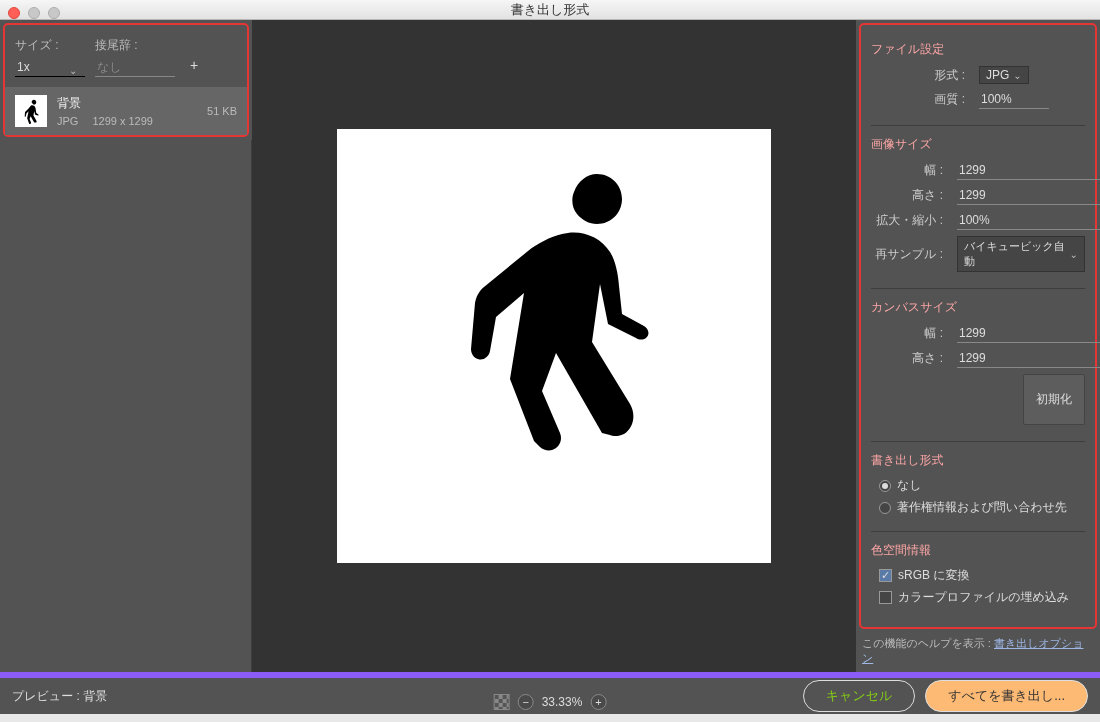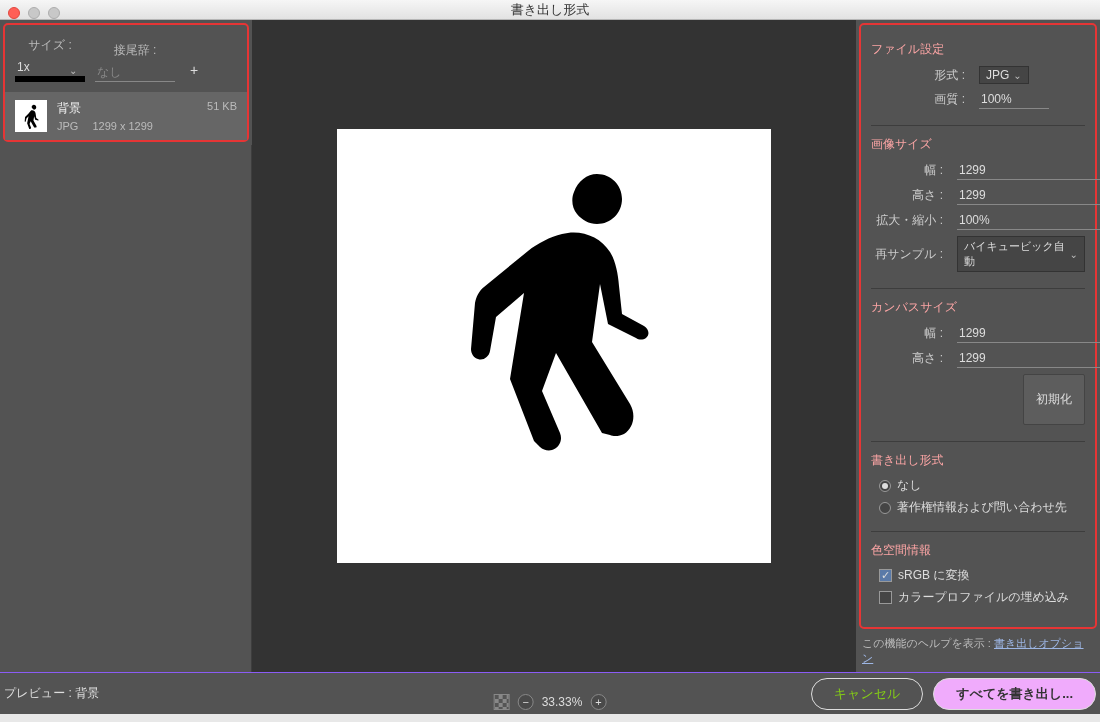--- a/index.html
+++ b/index.html
@@ -11,24 +11,24 @@
   .tl-min{background:#c8c8c8;border:1px solid #adadad;}
   .tl-max{background:#c8c8c8;border:1px solid #adadad;}
   .titlebar .title{margin:0 auto;}
   .main { display:flex; height: calc(722px - 28px - 42px); background:#535353; color:#ddd;}
   .left { width:252px; background:#535353; display:flex; flex-direction:column;}
   .panel-red { border:2px solid #e63535; border-radius:5px; margin:3px; }
   .left-top { padding:8px 10px 10px 10px;}
   .section-title { font-size:12px; color:#eee; margin-bottom:6px;}
   .row { display:flex; align-items:flex-end; gap:10px; margin-top:4px;}
   .field-col { display:flex; flex-direction:column; gap:4px;}
-  .label-sm { font-size:12px; color:#bbb;text-align:center;}
+  .label-sm { font-size:12px; color:#bbb;}
   .underline-input { background:transparent; border:none; border-bottom:1px solid #888; color:#ddd; font-size:12px; padding:2px 2px; min-width:50px; outline:none;}
   .plus-btn { color:#ddd; font-size:14px; width:18px; height:18px; text-align:center; line-height:16px; margin-bottom:2px; cursor:pointer;}
-  .asset-row { display:flex; align-items:flex-start; gap:10px; background:#666; padding:8px 10px;}
+  .asset-row { display:flex; align-items:center; gap:10px; background:#666; padding:8px 10px;}
   .thumb { width:32px; height:32px; background:#fff; display:flex; align-items:center; justify-content:center;}
   .thumb svg{width:24px; height:28px;}
   .asset-info { display:flex; flex-direction:column; gap:3px;}
   .asset-name{font-size:12px;color:#eee}
   .asset-meta{font-size:11px;color:#bbb; display:flex; gap:14px}
   .asset-size{margin-left:auto;font-size:11px;color:#bbb}
   .left .body-rest{flex:1; border-right:1px solid #3e3e3e;}
   .center{flex:1; background:#333; display:flex; align-items:center; justify-content:center;}
   .canvas{width:434px; height:434px; background:#fff; display:flex; align-items:center; justify-content:center;}
   .canvas svg{width:300px;height:380px;}
@@ -42,27 +42,27 @@
   .val-input{background:transparent;border:none;border-bottom:1px solid #888;color:#ddd;font-size:12px;padding:2px 2px;flex:1;outline:none;}
   .dd-icon{color:#bbb;font-size:10px;padding:0 4px}
   .btn-sm{background:#5d5d5d;border:1px solid #444;color:#ddd;font-size:12px;padding:16px 12px;border-radius:2px;margin-left:auto;cursor:pointer}
   .radio-row{display:flex;align-items:center;gap:6px;margin:5px 0 5px 8px;}
   .radio{width:12px;height:12px;border-radius:50%;border:1px solid #999;display:inline-flex;align-items:center;justify-content:center;background:#454545}
   .radio.checked::after{content:"";width:6px;height:6px;border-radius:50%;background:#ddd;}
   .check{width:13px;height:13px;border:1px solid #999;display:inline-flex;align-items:center;justify-content:center;background:#454545;font-size:11px;color:#ddd;line-height:1}
   .check.checked{background:#5a7aa8}
   .help-link{font-size:11px;color:#9db6e4;padding:4px 14px 0 6px}
   .help-link span.t{color:#bbb}
-  .footer{height:42px;background:#535353;display:flex;align-items:center;padding:0 4px;color:#ddd;font-size:12px;gap:3px;border-top:1px solid #8b5cf6;}
+  .footer{height:42px;background:#535353;display:flex;align-items:center;padding:0 12px;color:#ddd;font-size:12px;gap:3px;border-top:6px solid #8b5cf6;}
   .footer .preview{margin-right:auto;}
   .zoom-group{display:flex;align-items:center;gap:8px;margin:0 auto;position:absolute;left:50%;transform:translateX(-50%);bottom:12px}
   .zbtn{width:16px;height:16px;border-radius:50%;border:1px solid #888;display:flex;align-items:center;justify-content:center;font-size:11px;color:#ddd;cursor:pointer;background:#4a4a4a}
   .swatch-btn{width:16px;height:16px;background:repeating-conic-gradient(#888 0 25%,#555 0 50%) 0 0/8px 8px;cursor:pointer;border:1px solid #888}
   .pill-btn{background:transparent;border:1px solid #ddd;color:#84cc16;padding:6px 22px;border-radius:20px;font-size:13px;cursor:pointer;min-width:110px;white-space:nowrap}
-  .pill-btn.primary{background:#f0abfc;color:#333;font-weight:700}
+  .pill-btn.primary{background:#fdba74;color:#333;font-weight:400}
   .footer-right{margin-left:auto;display:flex;gap:10px}
   .right .rest{flex:1}
 </style>
 </head>
 <body>
 
 <div class="titlebar">
   <div class="traffic">
     <span class="tl-close"></span>
     <span class="tl-min"></span>
@@ -72,21 +72,21 @@
 </div>
 
 <div class="main">
 
   <div class="left">
     <div class="panel-red">
       <div class="left-top">
         <div class="row">
           <div class="field-col" style="width:70px">
             <span class="label-sm">サイズ :</span>
-            <div style="display:flex;align-items:flex-end;border-bottom:6px solid #000000">
+            <div style="display:flex;align-items:flex-end;border-bottom:1px solid #000000">
               <input class="underline-input" style="border: none; width: 40px;" value="1x">
               <span class="dd-icon">⌄</span>
             </div>
           </div>
           <div class="field-col" style="width:80px">
             <span class="label-sm">接尾辞 :</span>
             <input class="underline-input" style="color: rgb(136, 136, 136);" value="なし">
           </div>
           <div class="plus-btn">+</div>
         </div>

